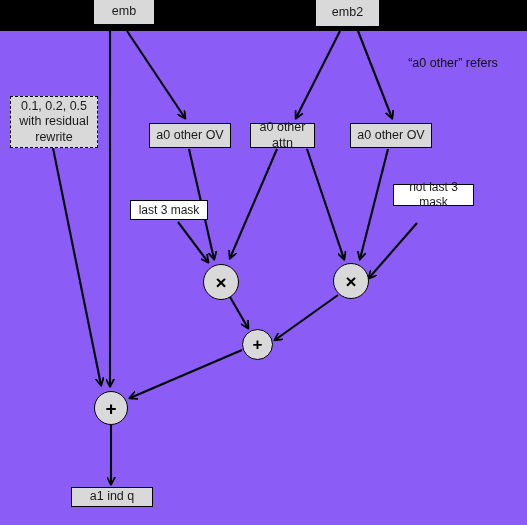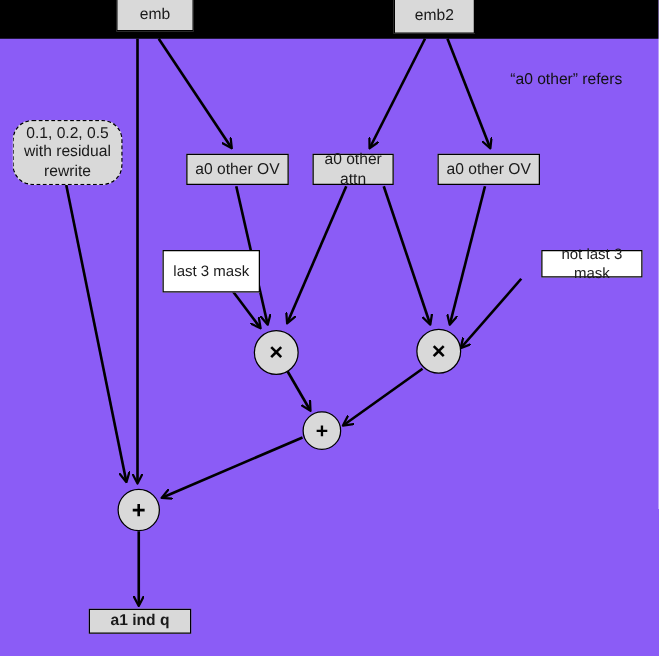--- a/index.html
+++ b/index.html
@@ -137,59 +137,59 @@
   </div>
 
   <div class="node" style="left:315px; top:-2px; width:65px; height:29px;">
     <span>emb2</span>
   </div>
 
   <div class="annotation" style="left:383px; top:45px; width:140px;">
     <div>“a0 other” refers</div>
   </div>
 
-  <div class="node dashed" style="left:10px; top:96px; width:88px; height:52px;border-radius:16px;">
+  <div class="node dashed" style="left:10px; top:96px; width:88px; height:52px;">
     <span>0.1, 0.2, 0.5</span>
     <span>with residual</span>
     <span>rewrite</span>
   </div>
 
   <div class="node" style="left:149px; top:123px; width:82px; height:25px;">
     <span>a0 other OV</span>
   </div>
 
   <div class="node" style="left:250px; top:123px; width:65px; height:25px;">
     <span>a0 other attn</span>
   </div>
 
   <div class="node" style="left:350px; top:123px; width:82px; height:25px;">
     <span>a0 other OV</span>
   </div>
 
-  <div class="node white" style="left:130px; top:200px; width:78px; height:34px;">
+  <div class="node white" style="left:130px; top:200px; width:78px; height:20px;">
     <span>last 3 mask</span>
   </div>
 
-  <div class="node white" style="left:393px; top:200px; width:81px; height:22px;margin-left:40px;">
+  <div class="node white" style="left:393px; top:184px; width:81px; height:22px;">
     <span>not last 3 mask</span>
   </div>
 
   <div class="op" style="left:203px; top:264px; width:36px; height:36px;">
     <span class="glyph">×</span>
   </div>
 
   <div class="op" style="left:333px; top:263px; width:36px; height:36px;">
     <span class="glyph">×</span>
   </div>
 
   <div class="op small" style="left:242px; top:329px; width:31px; height:31px;">
     <span class="glyph">+</span>
   </div>
 
   <div class="op" style="left:94px; top:391px; width:34px; height:34px;">
     <span class="glyph">+</span>
   </div>
 
-  <div class="node" style="left:71px; top:487px; width:82px; height:20px;font-weight:bold;">
+  <div class="node" style="left:71px; top:487px; width:82px; height:20px;">
     <span>a1 ind q</span>
   </div>
 
 </div>
 
 </body></html>

